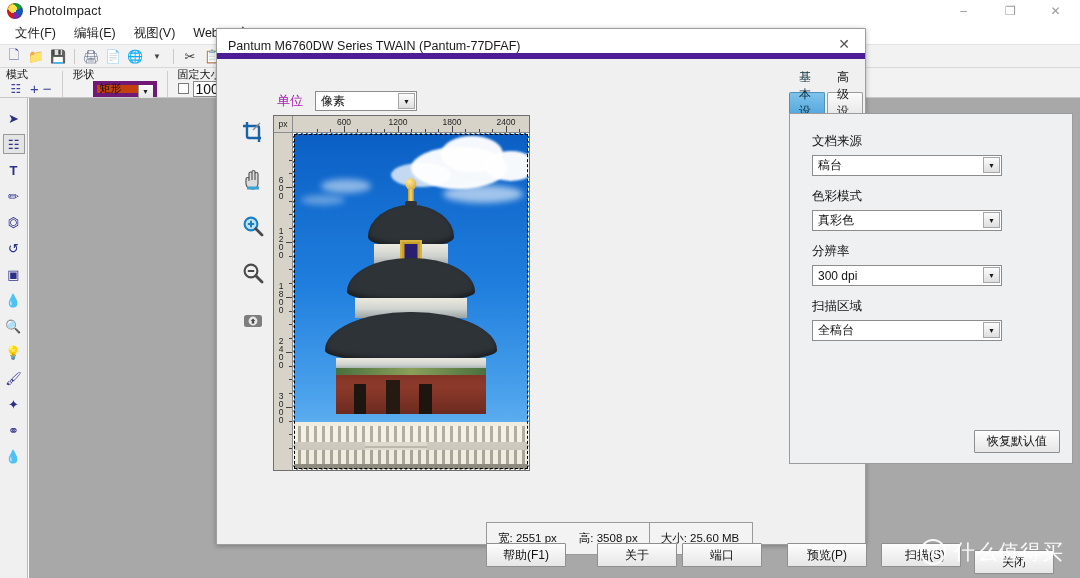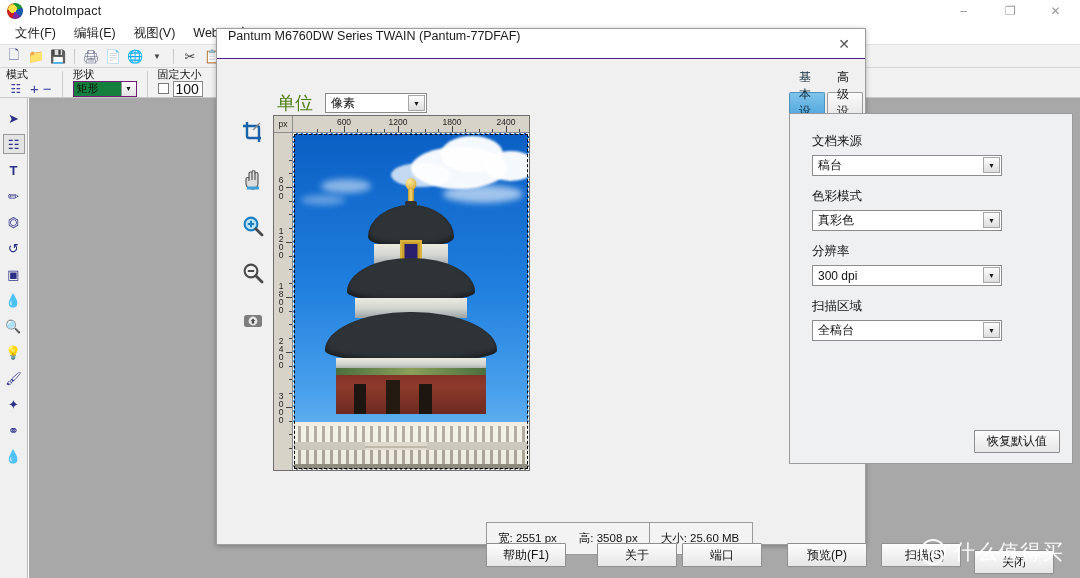--- a/index.html
+++ b/index.html
@@ -57,23 +57,23 @@
 
   #app-toolbar2 {
     position: absolute; left: 0; top: 68px; width: 1080px; height: 30px;
     background: #f2f2f2; border-bottom: 1px solid #c8c8c8;
     display: flex; align-items: flex-end; padding-left: 6px; gap: 6px;
   }
   .opt-group { display: flex; flex-direction: column; justify-content: flex-end; }
   .opt-label { font-size: 11px; color: #111; line-height: 12px; }
   .opt-row { display: flex; align-items: center; gap: 4px; height: 17px; }
   .mini-combo {
-    height: 16px; border: 1px solid #701a75; background: #15803d;
+    height: 16px; border: 4px solid #701a75; background: #c2410c;
     font-size: 11px; display: flex; align-items: center;
-    padding-left: 3px; color: #111; position: relative;
+    padding-left: 3px; color: #111; position: relative; margin-left: 20px;
   }
   .mini-combo .arrow {
     position: absolute; right: 0; top: 0; width: 15px; height: 14px;
     background: linear-gradient(#fdfdfd,#e3e3e3); border-left: 1px solid #9a9a9a;
     display: flex; align-items: center; justify-content: center; font-size: 7px; color: #222;
   }
   .opt-sep { width: 1px; height: 26px; background: #cdcdcd; margin: 0 4px; }
   .chk { width: 11px; height: 11px; border: 1px solid #7a7a7a; background: #fff; }
   .num-field {
     height: 16px; width: 30px; border: 1px solid #8a8a8a; background: #fff;
@@ -92,36 +92,36 @@
     position: absolute; left: 29px; top: 98px; right: 0; bottom: 0; background: #a8a8a8;
   }
 
   
   #twain-dialog {
     position: absolute; left: 216px; top: 28px; width: 650px; height: 517px;
     background: #f0f0f0; border: 1px solid #9d9d9d;
     box-shadow: 0 1px 5px rgba(0,0,0,.28);
   }
   #dlg-titlebar {
-    height: 30px; background: #ffffff; border-bottom: 1px solid #4c1d95;
-    display: flex; align-items: flex-start; position: relative;
+    height: 30px; background: #ffffff; border-bottom: 6px solid #4c1d95;
+    display: flex; align-items: flex-end; position: relative;
   }
   #dlg-title-text { font-size: 12.5px; color: #1a1a1a; margin-left: 11px; }
   #dlg-close {
     position: absolute; right: 0; top: 0; width: 42px; height: 29px;
     display: flex; align-items: center; justify-content: center;
     color: #555; font-size: 14px;
   }
   #dlg-body { position: absolute; left: 0; top: 30px; right: 0; bottom: 0; background: #f0f0f0; }
 
   
   #unit-row {
     position: absolute; left: 60px; top: 32px; display: flex; align-items: center; gap: 12px;
   }
-  #unit-label { font-size: 18px; color: #4d7c0f; }
+  #unit-label { font-size: 13px; color: #a21caf; }
   .combo {
     border: 1px solid #8c8c8c; background: #ffffff; height: 20px;
     font-size: 12px; color: #111; display: flex; align-items: center;
     padding-left: 5px; position: relative;
   }
   .combo .cb-arrow {
     position: absolute; right: 1px; top: 1px; width: 17px; height: 16px;
     background: linear-gradient(#fcfcfc,#dedede); border: 1px solid #a6a6a6;
     display: flex; align-items: center; justify-content: center;
     font-size: 7px; color: #1a1a1a;

